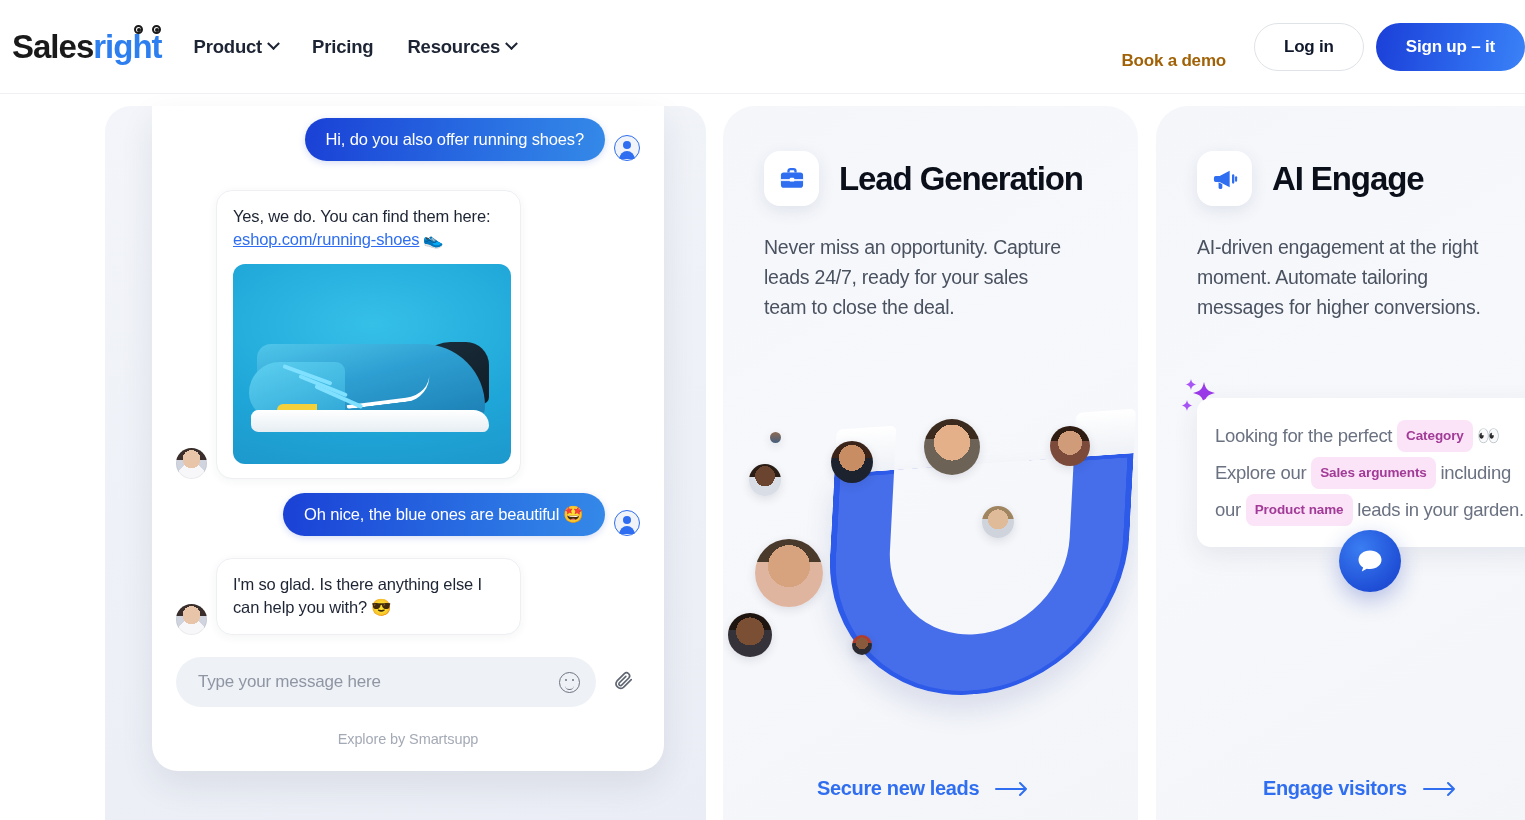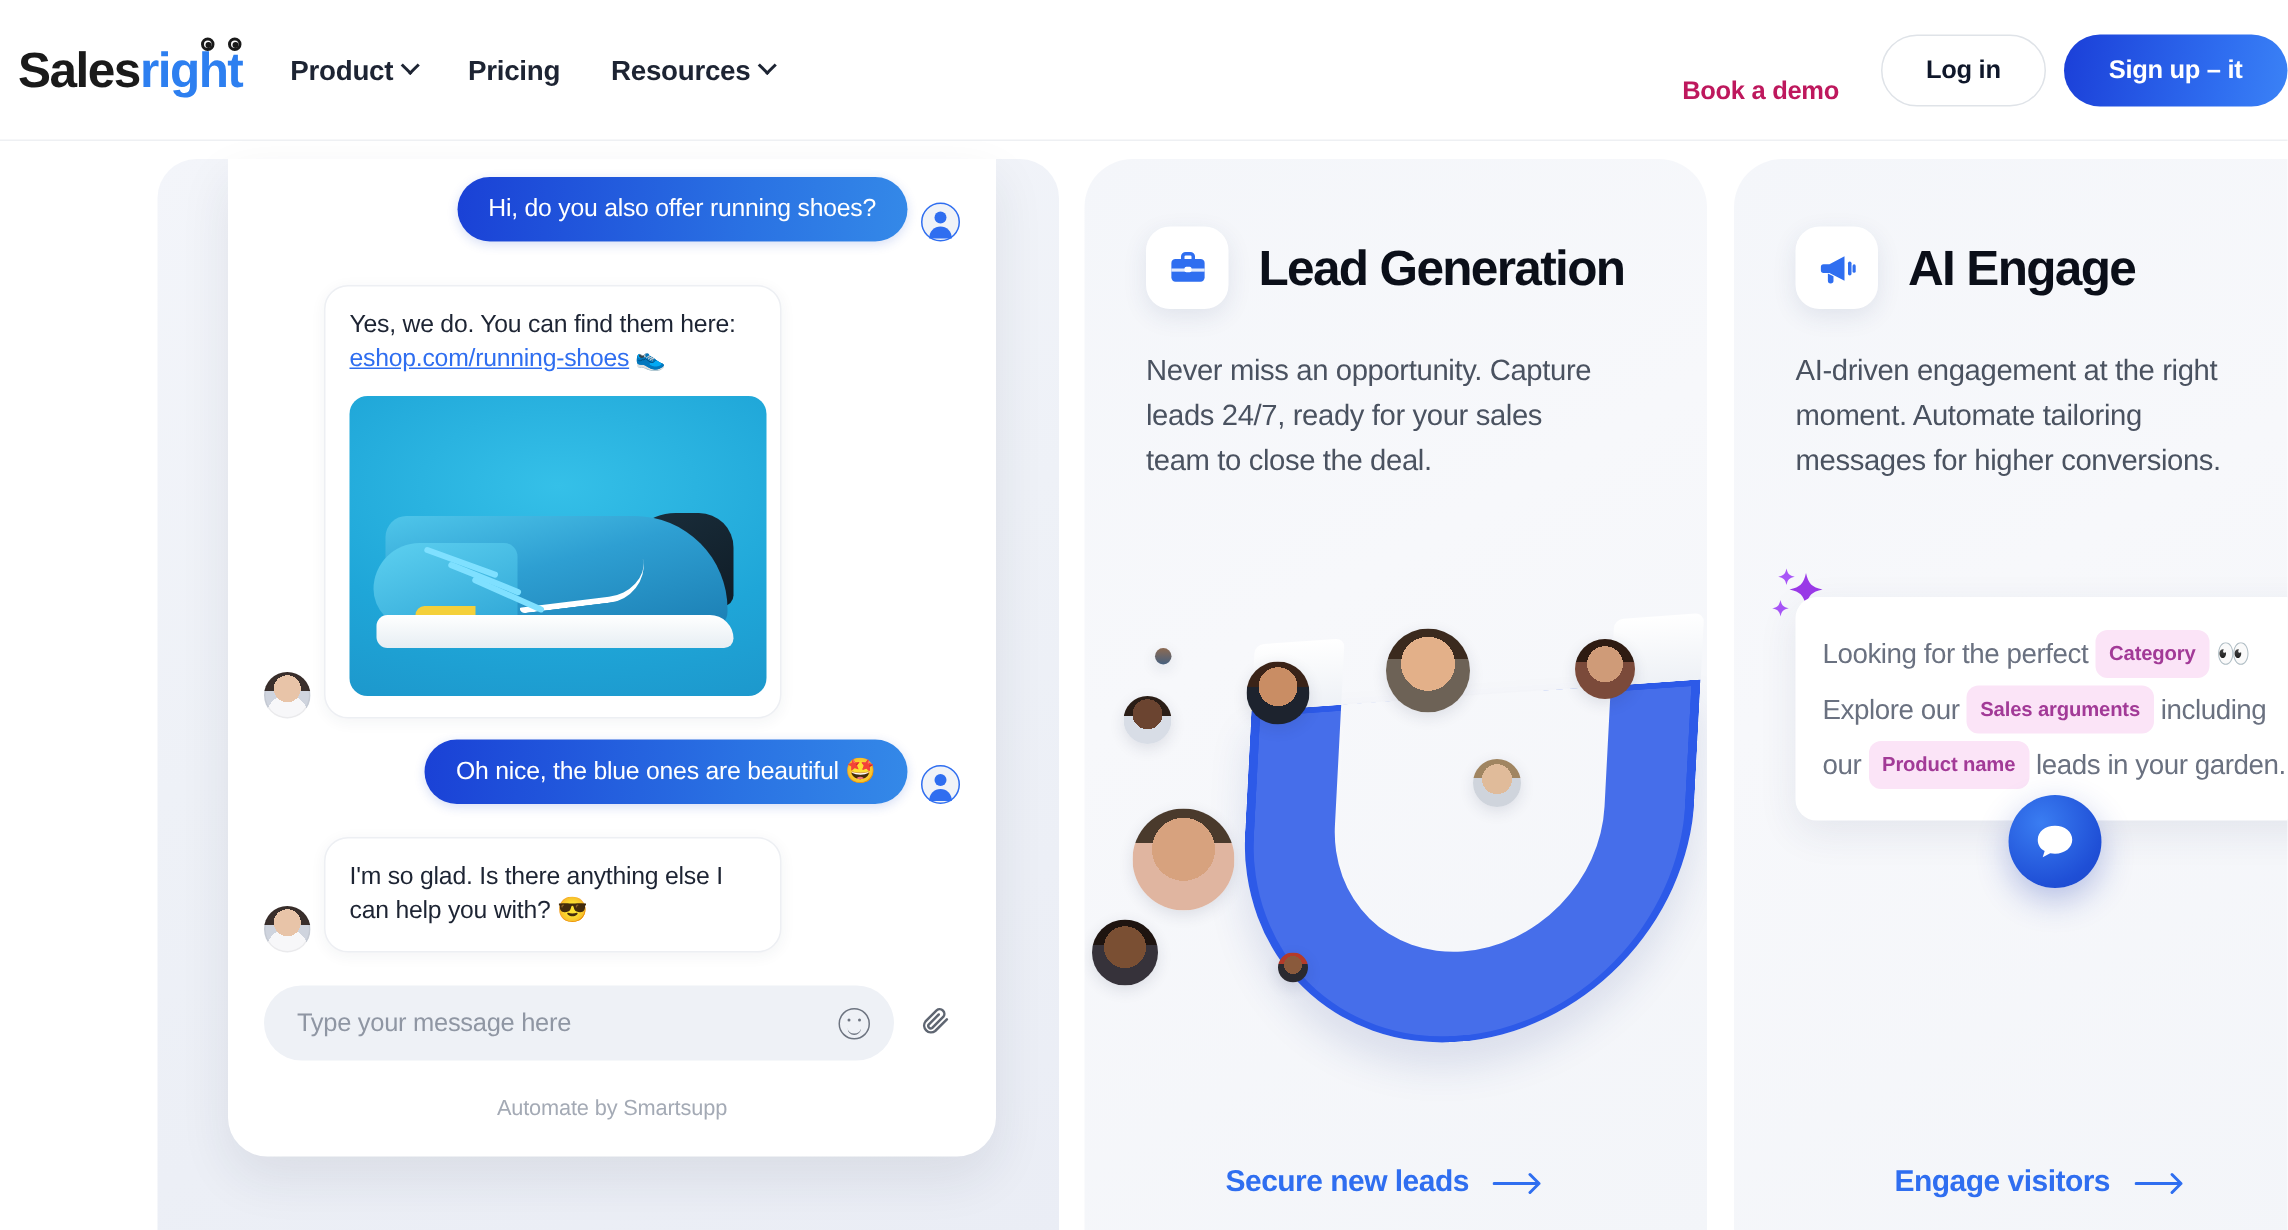--- a/index.html
+++ b/index.html
@@ -47,21 +47,21 @@
     border-right: 2.2px solid #1d2433;
     border-bottom: 2.2px solid #1d2433;
     transform: rotate(45deg) translate(-2px,-2px);
   }
 
   .header-right {
     margin-left: auto; display: flex; align-items: center; gap: 0;
     padding-right: 0;
   }
   .book-demo {
-    font-size: 17px; font-weight: 700; color: #be185d;
+    font-size: 17px; font-weight: 700; color: #a16207;
     cursor: pointer; letter-spacing: -0.2px; margin-right: 28px; margin-top: 29px;
   }
   .btn-login {
     font-size: 17px; font-weight: 700; color: #0f172a;
     border: 1.4px solid #dfe3e8; border-radius: 999px;
     padding: 13px 29px; background: #fff; cursor: pointer;
     letter-spacing: -0.2px;
   }
   .btn-signup {
     font-size: 17px; font-weight: 700; color: #fff;
@@ -391,21 +391,21 @@
         <div class="input-bar">
           <span class="input-ph">Type your message here</span>
           <span class="ic-circle"></span>
         </div>
         <div class="clip">
           <svg width="22" height="22" viewBox="0 0 24 24" fill="none" stroke="#5f6672" stroke-width="1.8" stroke-linecap="round">
             <path d="M21 11.5 12.5 20a5 5 0 0 1-7-7l8-8a3.4 3.4 0 0 1 4.8 4.8l-8 8a1.8 1.8 0 0 1-2.5-2.5l7.3-7.3"></path>
           </svg>
         </div>
 
-        <div class="powered">Automate by Smartsupp</div>
+        <div class="powered">Explore by Smartsupp</div>
       </div>
     </div>
   </div>
 
   <div class="fcard c1">
     <div class="f-head">
       <div class="f-icon">
         <svg width="28" height="28" viewBox="0 0 24 24" fill="none">
           <rect x="2.5" y="6.5" width="19" height="13" rx="2.4" fill="#2f6ef0"></rect>
           <path d="M9 6.5V5.2A1.7 1.7 0 0 1 10.7 3.5h2.6A1.7 1.7 0 0 1 15 5.2v1.3" stroke="#2f6ef0" stroke-width="2"></path>

